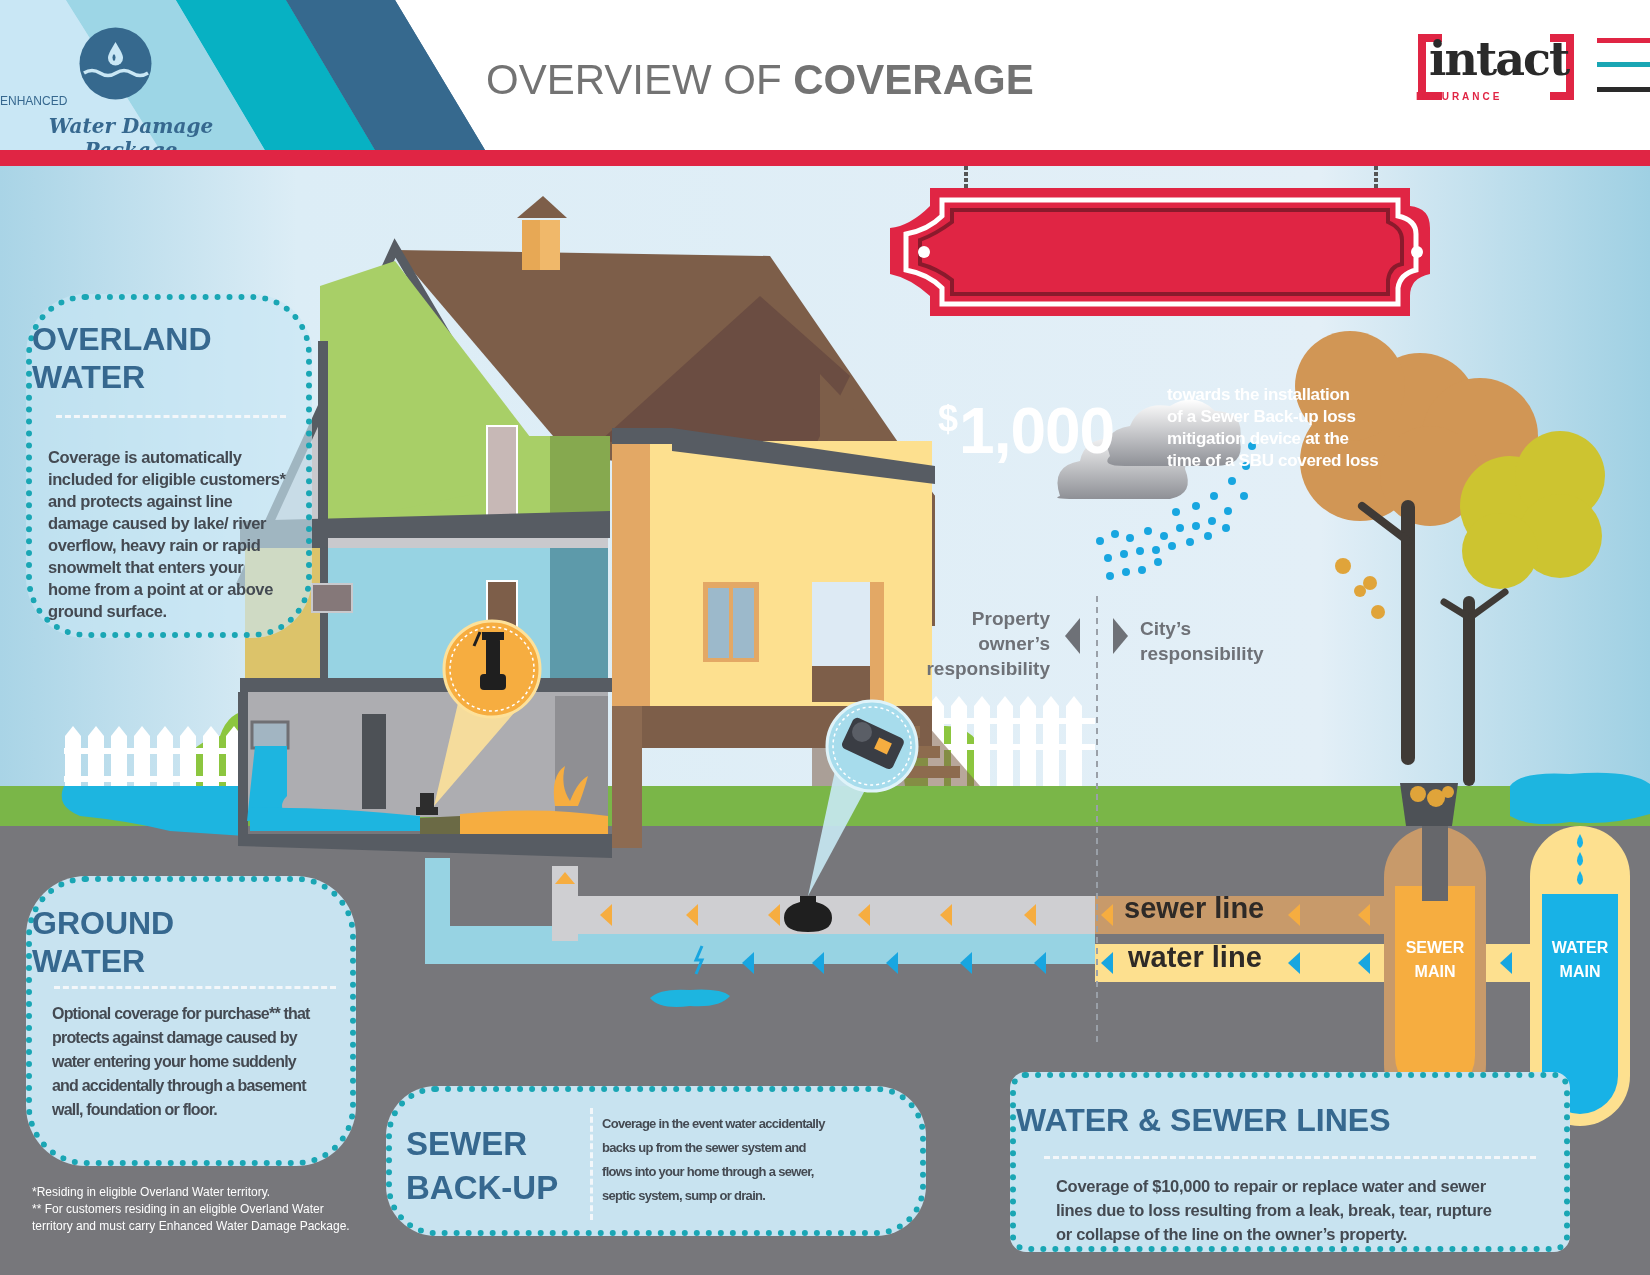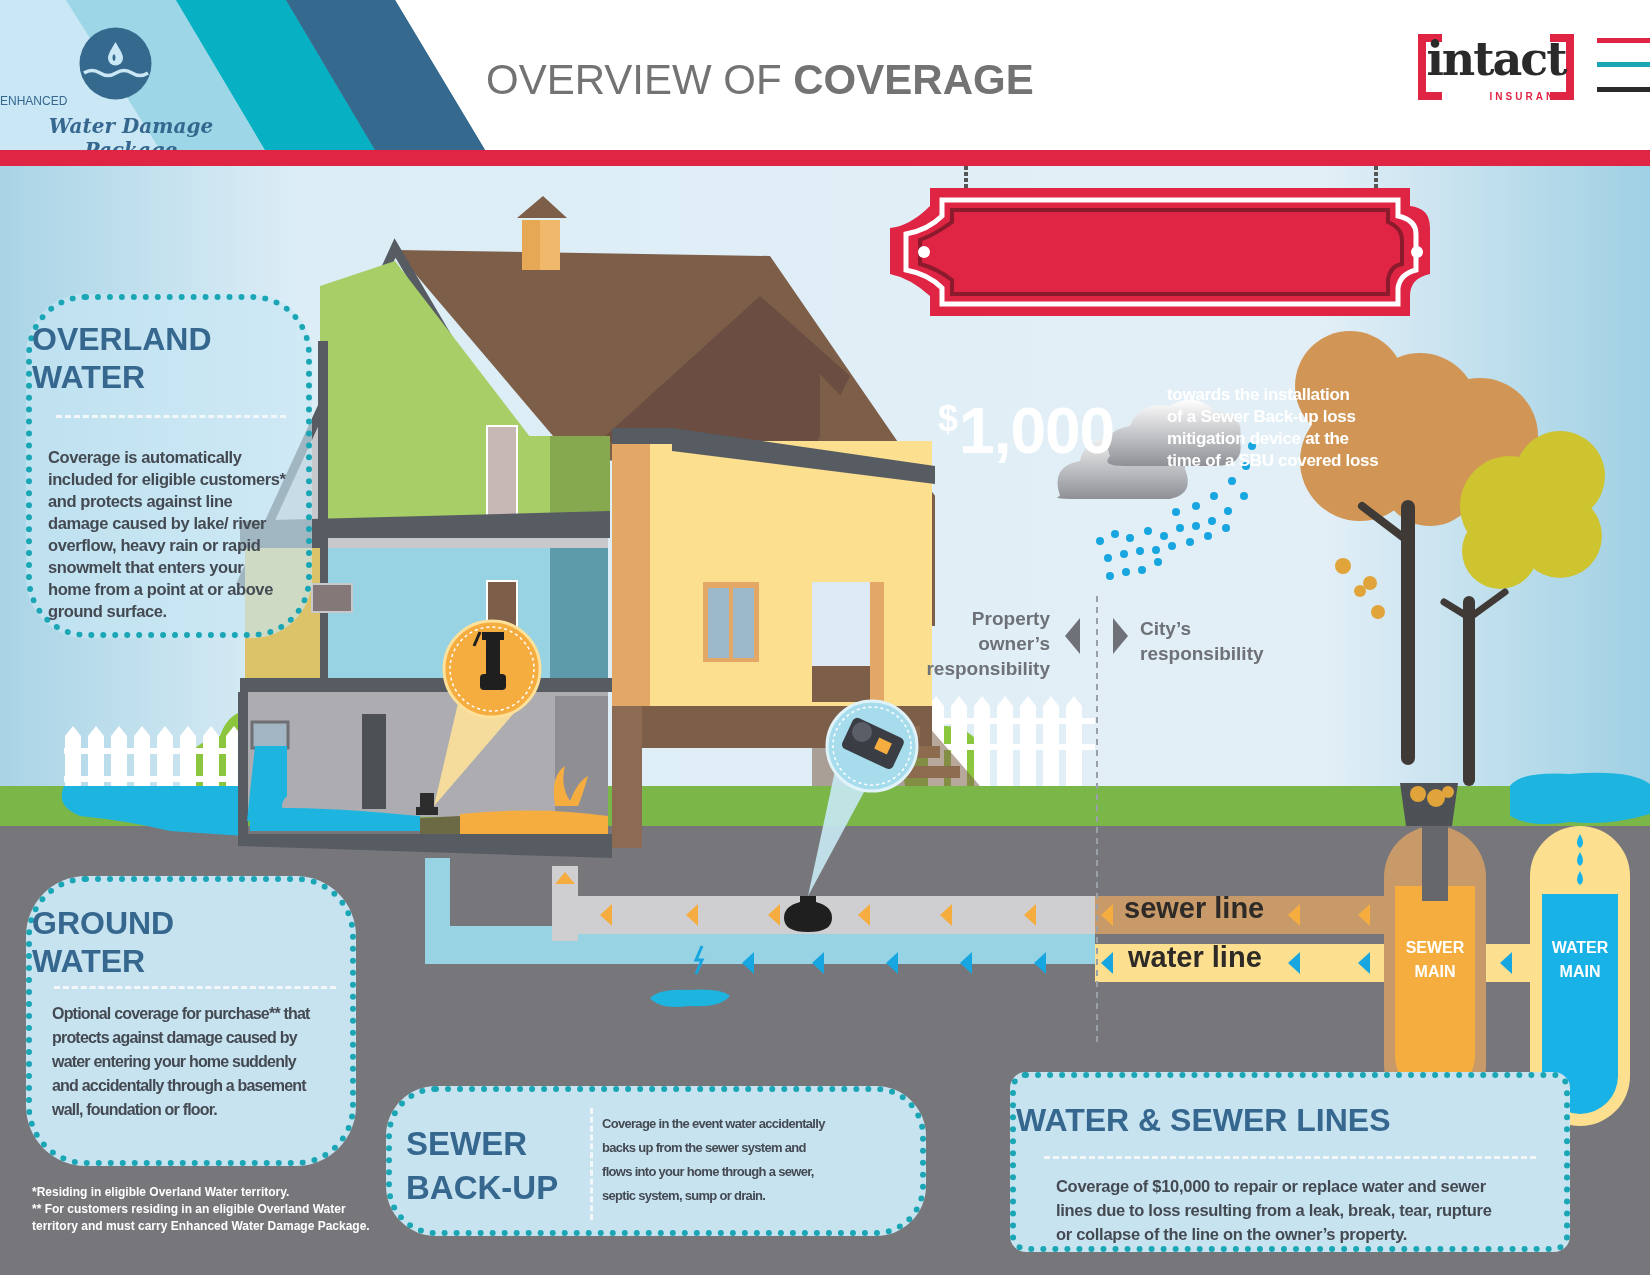--- a/index.html
+++ b/index.html
@@ -7,22 +7,22 @@
   body{position:relative;font-family:"Liberation Sans","DejaVu Sans",sans-serif}
   .abs{position:absolute}
   
   #header{position:absolute;left:0;top:0;width:1650px;height:150px;background:#fff;overflow:hidden}
   #redbar{position:absolute;left:0;top:150px;width:1650px;height:16px;background:#e02544;box-shadow:0 3px 3px rgba(0,0,0,.18)}
   .pkg-enh{position:absolute;left:0;width:260px;top:94px;text-align:left;color:#36688f;font-weight:normal;font-size:12px}
   .pkg-wdp{position:absolute;left:0;width:262px;top:114px;text-align:center;color:#36688f;font-style:italic;font-weight:bold;font-size:20px;font-family:"DejaVu Serif","Liberation Serif",serif}
   .title{position:absolute;left:486px;top:56px;font-size:42px;color:#737373;letter-spacing:0px}
   .title b{font-weight:bold}
   .logo{position:absolute;left:1416px;top:32px;width:160px;height:70px}
-  .logo-word{position:absolute;left:0;width:160px;top:0;text-align:center;font-family:"DejaVu Serif","Liberation Serif",serif;font-size:46px;font-weight:bold;color:#2a2a2a;letter-spacing:-2px}
-  .logo-ins{position:absolute;left:0;width:160px;top:59px;text-align:right;font-size:10px;font-weight:bold;color:#e02544;letter-spacing:3px}
+  .logo-word{position:absolute;left:13px;width:160px;top:0;font-family:"DejaVu Serif","Liberation Serif",serif;font-size:46px;font-weight:bold;color:#2a2a2a;letter-spacing:-2px}
+  .logo-ins{position:absolute;left:0;width:160px;top:59px;text-align:left;font-size:10px;font-weight:bold;color:#e02544;letter-spacing:3px}
   
   #scene{position:absolute;left:0;top:166px;width:1650px;height:1109px;overflow:hidden}
   .txt-dark{color:#444a52}
   .box-title{color:#36688f;font-weight:bold;text-align:left}
   .resp{position:absolute;color:#6e7177;font-weight:bold;font-size:19px;line-height:25px}
   .pipe-label{position:absolute;color:#2e2a27;font-weight:bold;font-size:29px}
   .main-label{position:absolute;color:#fff;font-weight:bold;font-size:16px;text-align:center;line-height:24px}
   .sign-desc{position:absolute;left:1167px;top:218px;color:#fff;font-weight:bold;font-size:17px;line-height:22px;letter-spacing:-0.3px}
   .sign-amt{position:absolute;left:938px;top:228px;color:#fff;font-weight:bold;font-size:64px;letter-spacing:-1px}
   .sign-dollar{font-size:36px;vertical-align:22px;margin-right:2px}
@@ -409,21 +409,21 @@
     <div style="position:absolute;left:22px;right:14px;top:104px;border-top:3px dashed #f3f7fa"></div>
     <div class="txt-dark" style="position:absolute;left:20px;top:120px;font-size:16px;line-height:24px;font-weight:bold;letter-spacing:-0.8px">
       <div>Optional coverage for purchase** that</div>
       <div>protects against damage caused by</div>
       <div>water entering your home suddenly</div>
       <div>and accidentally through a basement</div>
       <div>wall, foundation or floor.</div>
     </div>
   </div>
 
-  <div class="abs" style="left:32px;top:1018px;color:#fff;font-weight:bold;font-size:12px;line-height:17px">
+  <div class="abs" style="left:32px;top:1018px;color:#fff;font-weight:normal;font-size:12px;line-height:17px">
     <div>*Residing in eligible Overland Water territory.</div>
     <div>** For customers residing in an eligible Overland Water</div>
     <div>territory and must carry Enhanced Water Damage Package.</div>
   </div>
 
   <div class="abs" style="left:386px;top:920px;width:540px;height:150px;border-radius:50px;border:6px dotted #1aa6b4;background:#c8e3f0">
     <div class="box-title" style="position:absolute;left:14px;width:170px;top:30px;font-size:33px;line-height:44px">
       <div>SEWER</div>
       <div>BACK-UP</div>
     </div>

